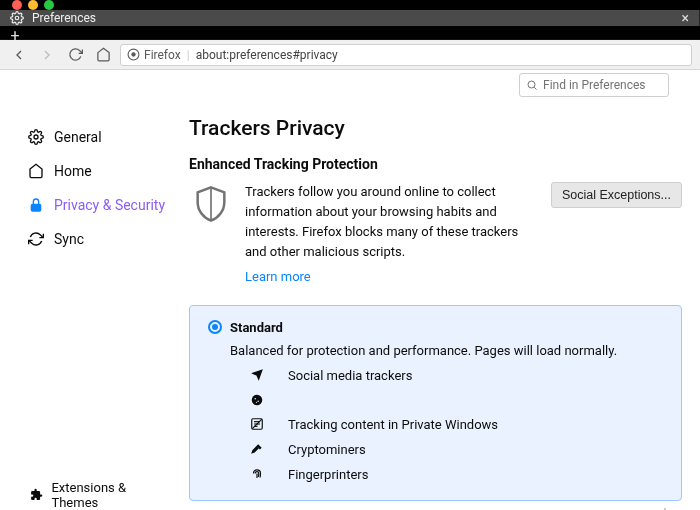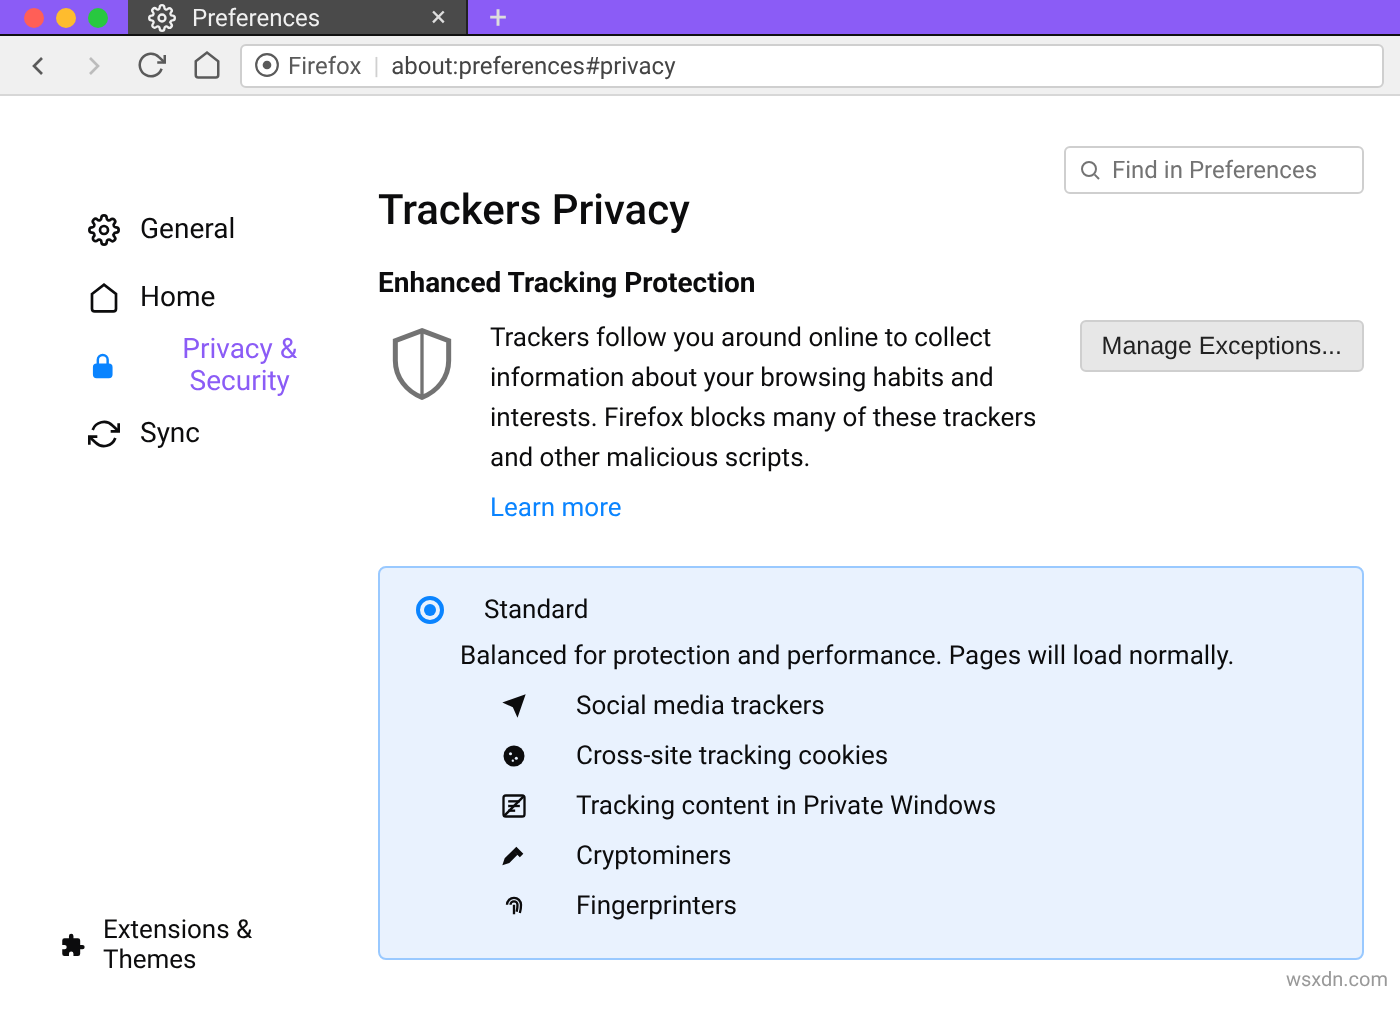--- a/index.html
+++ b/index.html
@@ -1,20 +1,21 @@
 <!DOCTYPE html>
 <html><head>
 <meta charset="utf-8">
 <style>
   * { box-sizing: border-box; }
   html, body { margin: 0; padding: 0; font-family: -apple-system, BlinkMacSystemFont, "Segoe UI", Roboto, Helvetica, Arial, sans-serif; }
   body { width: 700px; height: 510px; overflow: hidden; background: #fff; font-size: 13px; color: #0c0c0d; }
   .tabstrip {
-    height: 18px; background: #8b5cf6; display: flex; align-items: stretch;
+    height: 40px; background: #000000; display: flex; align-items: stretch;
     border-bottom: 1px solid #111;
+    flex-direction: column;
   }
   .traffic-lights { display: flex; align-items: center; gap: 6px; padding: 0 10px 0 12px; }
   .tl { width: 10px; height: 10px; border-radius: 50%; }
   .tl.red { background: #ff5f57; } .tl.yellow { background: #febc2e; } .tl.green { background: #28c840; }
   .tab {
     display: flex; align-items: center; gap: 8px;
     background: #4a4a4a; color: #f0f0f0;
     padding: 0 10px; min-width: 170px; font-size: 12px;
     border-right: 1px solid #222;
   }
@@ -32,29 +33,29 @@
   .addr {
     flex: 1; height: 22px; background: #fff; border: 1px solid #cfcfcf; border-radius: 3px;
     display: flex; align-items: center; gap: 6px; padding: 0 6px; font-size: 12px; color: #5a5a5a;
   }
   .addr .ffx { display: inline-flex; align-items: center; gap: 4px; color: #5a5a5a; }
   .addr .url { color: #444; }
 
   
   .page { display: flex; height: calc(510px - 30px - 30px); background: #fff; }
   .sidebar { width: 185px; padding: 50px 0 0 0; display: flex; flex-direction: column; }
-  .find-wrap { position: absolute; top: 73px; right: 18px; padding-left: 36px; }
+  .find-wrap { position: absolute; top: 73px; right: 31px; padding-left: 36px; }
   .find {
     width: 150px; height: 24px; border: 1px solid #cfcfcf; border-radius: 3px;
     display: flex; align-items: center; padding: 0 6px; gap: 5px; color: #737373; font-size: 12px;
     background: #fff;
   }
   .find svg { width: 12px; height: 12px; }
   .side-item {
-    display: flex; align-items: center; gap: 10px; height: 34px; padding: 0 14px 0 44px;
+    display: flex; align-items: center; gap: 10px; height: 34px; padding: 0 14px 0 28px;
     color: #0c0c0d; font-size: 14px; cursor: pointer;
   }
   .side-item svg { width: 16px; height: 16px; }
   .side-item.active { color: #8b5cf6; text-align: center; }
   .side-item.active svg { stroke: #0a84ff; fill: #0a84ff; }
   .sidebar-footer {
     margin-top: auto; display: flex; align-items: center; gap: 8px;
     padding: 10px 14px 10px 30px; font-size: 13px; color: #0c0c0d;
   }
   .sidebar-footer svg { width: 14px; height: 14px; }
@@ -73,21 +74,21 @@
     align-self: flex-start; white-space: nowrap;
   }
 
   .level-card {
     margin-top: 18px; border: 1px solid #99c9ff; background: #e9f2fe; border-radius: 4px;
     padding: 14px 18px 18px 18px; font-size: 13px;
   }
   .level-head { display: flex; align-items: center; gap: 8px; }
   .radio-outer { width: 14px; height: 14px; border-radius: 50%; border: 2px solid #0a84ff; display: inline-flex; align-items: center; justify-content: center; }
   .radio-dot { width: 6px; height: 6px; border-radius: 50%; background: #0a84ff; }
-  .level-title { font-weight: 400; margin-left: 12px; }
+  .level-title { font-weight: 700; }
   .level-desc { margin: 8px 0 10px 22px; color: #0c0c0d; }
   .tracker-list { display: flex; flex-direction: column; gap: 10px; margin-left: 42px; }
   .tracker-item { display: flex; align-items: center; gap: 24px; color: #0c0c0d; }
   .tracker-item svg { width: 14px; height: 14px; flex: none; }
 
   .watermark { position: absolute; right: 6px; bottom: 2px; font-size: 10px; color: #999; }
 </style>
 </head>
 <body>
 
@@ -208,21 +209,21 @@
       <span class="shield-badge">
         <svg viewBox="0 0 24 24" width="40" height="40" fill="none" stroke="#737373" stroke-width="1.5">
             <path d="M12 2l8 3v6c0 5-3.4 9.3-8 11-4.6-1.7-8-6-8-11V5l8-3z"></path>
             <path d="M12 2v20" stroke-width="1"></path>
           </svg>
       </span>
       <div class="etp-text">
         <span>Trackers follow you around online to collect information about your browsing habits and interests. Firefox blocks many of these trackers and other malicious scripts.</span><br>
         <a class="learn-more">Learn more</a>
       </div>
-      <button class="manage-btn">Manage Exceptions...</button>
+      <button class="manage-btn">Social Exceptions...</button>
     </div>
 
     <div class="level-card">
       <div class="level-head">
         <span class="radio-outer">
             <span class="radio-dot"></span>
           </span>
         <span class="level-title">Standard</span>
       </div>
       <div class="level-desc">Balanced for protection and performance. Pages will load normally.</div>
@@ -234,21 +235,20 @@
             </svg>
           <span>Social media trackers</span>
         </div>
         <div class="tracker-item">
           <svg viewBox="0 0 24 24" fill="#0c0c0d">
               <circle cx="12" cy="12" r="9"></circle>
               <circle cx="9" cy="10" r="1.3" fill="#e9f2fe"></circle>
               <circle cx="14" cy="14" r="1.3" fill="#e9f2fe"></circle>
               <circle cx="11" cy="16" r="1" fill="#e9f2fe"></circle>
             </svg>
-          <span>Cross-site tracking cookies</span>
         </div>
         <div class="tracker-item">
           <svg viewBox="0 0 24 24" fill="none" stroke="#0c0c0d" stroke-width="2">
               <rect x="3" y="3" width="18" height="18" rx="2"></rect>
               <line x1="7" y1="8" x2="17" y2="8"></line>
               <line x1="7" y1="12" x2="17" y2="12"></line>
               <line x1="7" y1="16" x2="13" y2="16"></line>
               <line x1="4" y1="20" x2="20" y2="4"></line>
             </svg>
           <span>Tracking content in Private Windows</span>

